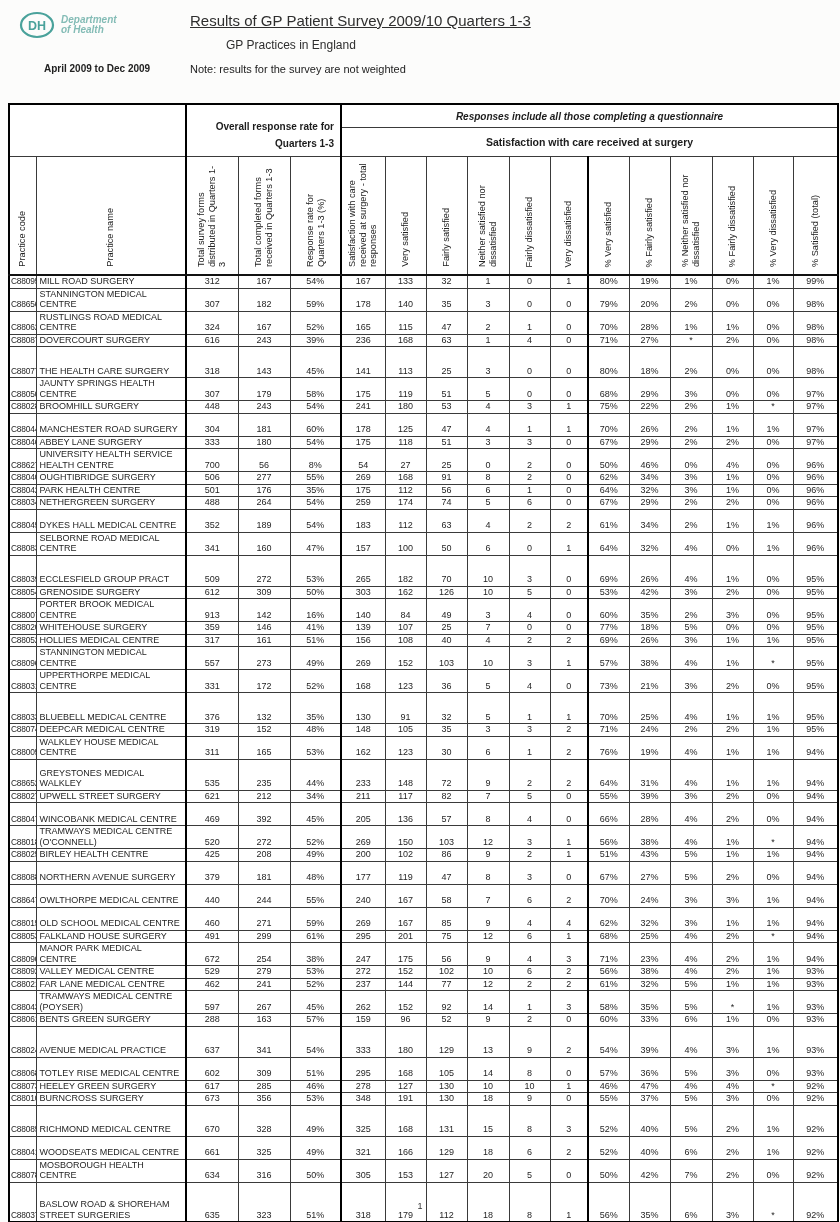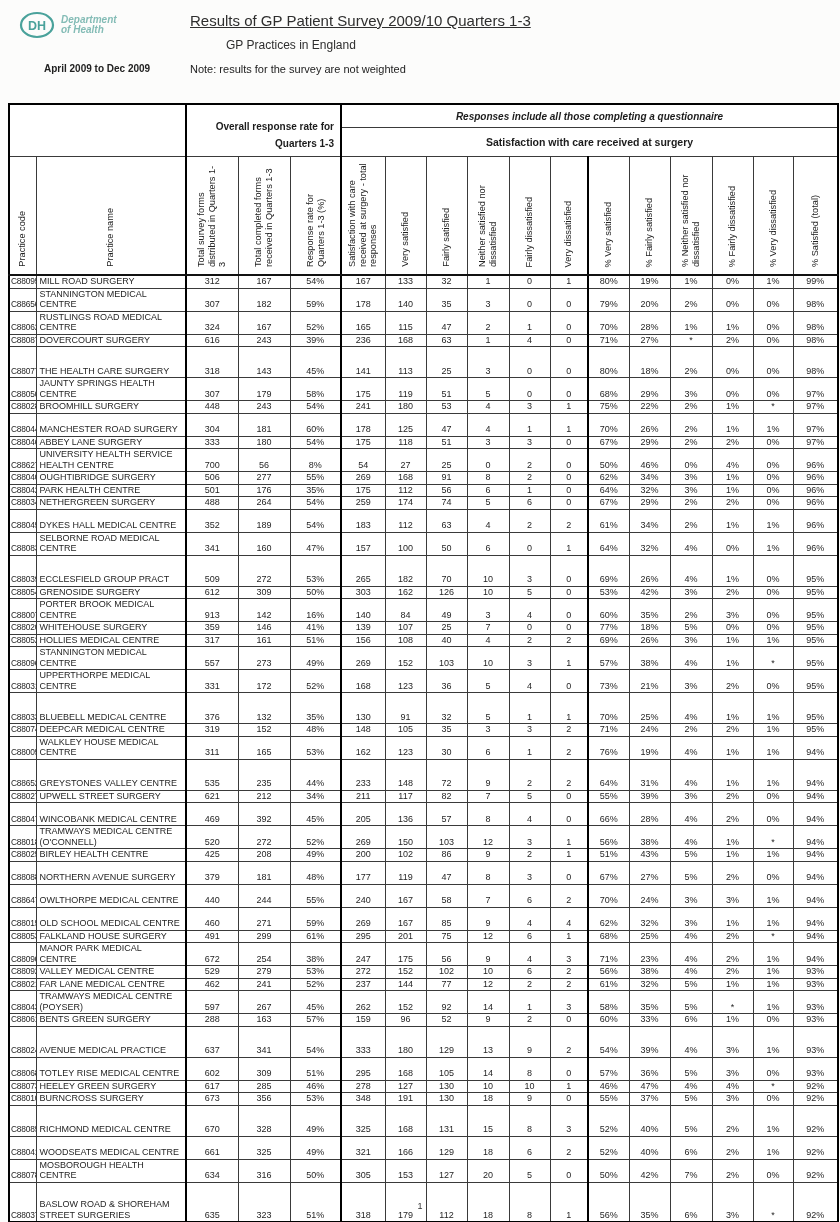--- a/index.html
+++ b/index.html
@@ -594,21 +594,21 @@
           <td class="num">2</td>
           <td class="num majl">76%</td>
           <td class="num">19%</td>
           <td class="num">4%</td>
           <td class="num">1%</td>
           <td class="num">1%</td>
           <td class="num">94%</td>
         </tr>
         <tr class="h3">
           <td class="code">C88652</td>
-          <td class="name">GREYSTONES VALLEY CENTRE</td>
+          <td class="name">GREYSTONES MEDICAL WALKLEY</td>
           <td class="num majl">535</td>
           <td class="num">235</td>
           <td class="num">44%</td>
           <td class="num majl">233</td>
           <td class="num">148</td>
           <td class="num">72</td>
           <td class="num">9</td>
           <td class="num">2</td>
           <td class="num">2</td>
           <td class="num majl">64%</td>

